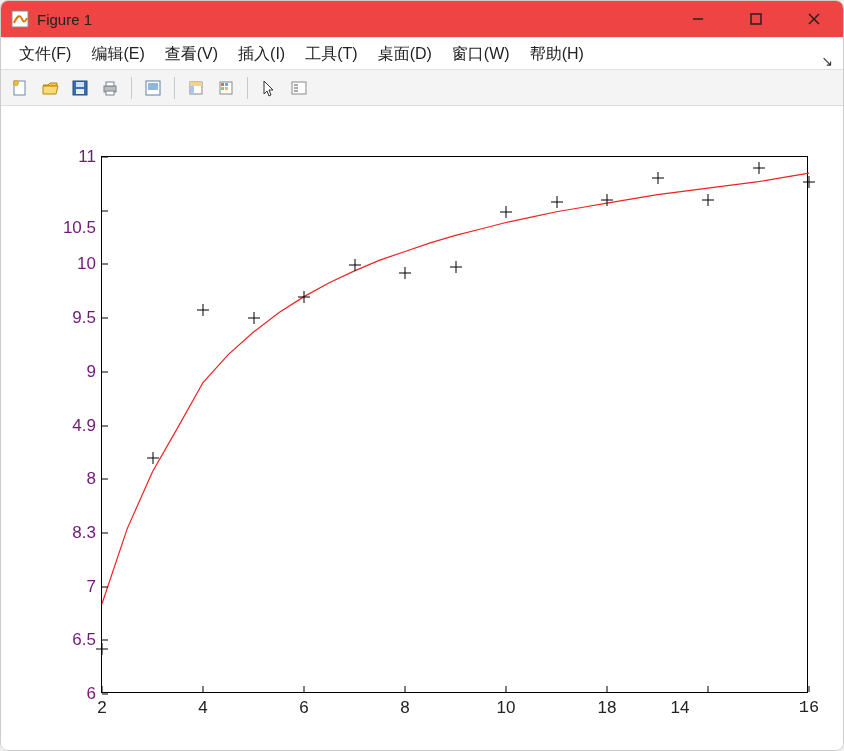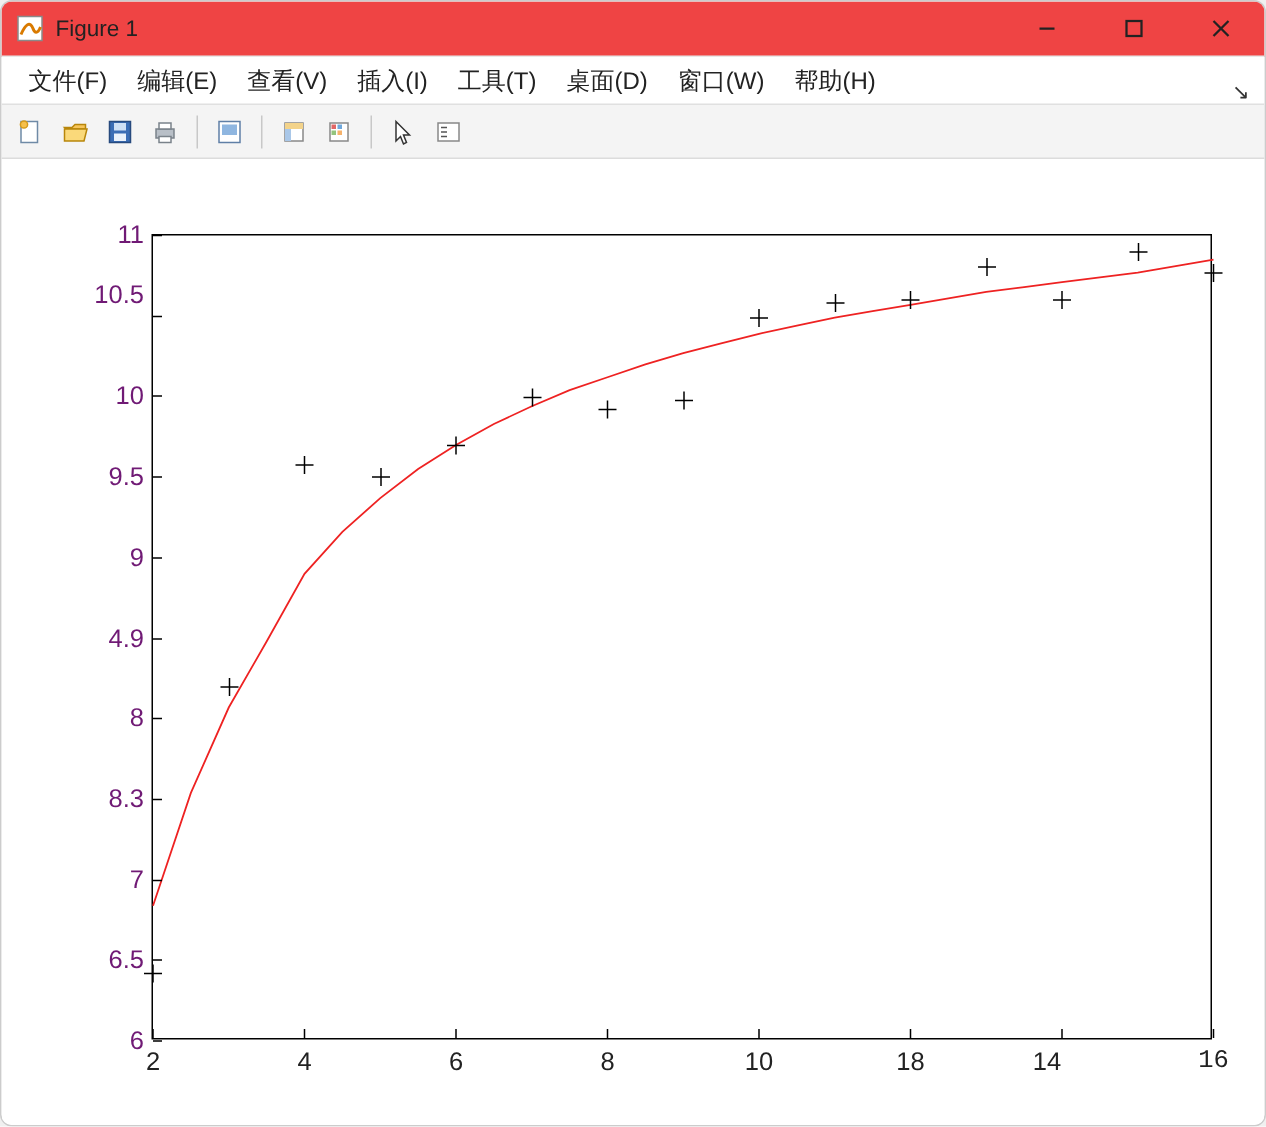--- a/index.html
+++ b/index.html
@@ -264,21 +264,21 @@
         <div class="xtick-label" style="left: 101px;">4</div>
         <div class="tick" style="left: 202px; bottom: 0px; width: 1px; height: 6px; transform: translateX(-0.5px);"></div>
         <div class="xtick-label" style="left: 202px;">6</div>
         <div class="tick" style="left: 303px; bottom: 0px; width: 1px; height: 6px; transform: translateX(-0.5px);"></div>
         <div class="xtick-label" style="left: 303px;">8</div>
         <div class="tick" style="left: 404px; bottom: 0px; width: 1px; height: 6px; transform: translateX(-0.5px);"></div>
         <div class="xtick-label" style="left: 404px;">10</div>
         <div class="tick" style="left: 505px; bottom: 0px; width: 1px; height: 6px; transform: translateX(-0.5px);"></div>
         <div class="xtick-label" style="left: 505px;">18</div>
         <div class="tick" style="left: 606px; bottom: 0px; width: 1px; height: 6px; transform: translateX(-0.5px);"></div>
-        <div class="xtick-label" style="left: 596px;">14</div>
+        <div class="xtick-label" style="left: 578px;">14</div>
         <div class="tick" style="left: 707px; bottom: 0px; width: 1px; height: 6px; transform: translateX(-0.5px);"></div>
         <div class="xtick-label" style="left: 707px; font-family: Liberation Mono, monospace;">16</div>
         <div class="tick" style="top: 537px; left: 0px; height: 1px; width: 6px; transform: translateY(-0.5px);"></div>
         <div class="ytick-label" style="top: 537px;">6</div>
         <div class="tick" style="top: 483.3px; left: 0px; height: 1px; width: 6px; transform: translateY(-0.5px);"></div>
         <div class="ytick-label" style="top: 483.3px;">6.5</div>
         <div class="tick" style="top: 429.6px; left: 0px; height: 1px; width: 6px; transform: translateY(-0.5px);"></div>
         <div class="ytick-label" style="top: 429.6px;">7</div>
         <div class="tick" style="top: 375.9px; left: 0px; height: 1px; width: 6px; transform: translateY(-0.5px);"></div>
         <div class="ytick-label" style="top: 375.9px;">8.3</div>
@@ -286,21 +286,21 @@
         <div class="ytick-label" style="top: 322.2px;">8</div>
         <div class="tick" style="top: 268.5px; left: 0px; height: 1px; width: 6px; transform: translateY(-0.5px);"></div>
         <div class="ytick-label" style="top: 268.5px;">4.9</div>
         <div class="tick" style="top: 214.8px; left: 0px; height: 1px; width: 6px; transform: translateY(-0.5px);"></div>
         <div class="ytick-label" style="top: 214.8px;">9</div>
         <div class="tick" style="top: 161.1px; left: 0px; height: 1px; width: 6px; transform: translateY(-0.5px);"></div>
         <div class="ytick-label" style="top: 161.1px;">9.5</div>
         <div class="tick" style="top: 107.4px; left: 0px; height: 1px; width: 6px; transform: translateY(-0.5px);"></div>
         <div class="ytick-label" style="top: 107.4px;">10</div>
         <div class="tick" style="top: 53.7px; left: 0px; height: 1px; width: 6px; transform: translateY(-0.5px);"></div>
-        <div class="ytick-label" style="top: 40px;">10.5</div>
+        <div class="ytick-label" style="top: 71px;">10.5</div>
         <div class="tick" style="top: 0px; left: 0px; height: 1px; width: 6px; transform: translateY(-0.5px);"></div>
         <div class="ytick-label" style="top: 0px;">11</div>
         <div class="plus-marker" style="left: 0px; top: 491.892px;"></div>
         <div class="plus-marker" style="left: 50.5px; top: 300.72px;"></div>
         <div class="plus-marker" style="left: 101px; top: 152.508px;"></div>
         <div class="plus-marker" style="left: 151.5px; top: 161.1px;"></div>
         <div class="plus-marker" style="left: 202px; top: 139.62px;"></div>
         <div class="plus-marker" style="left: 252.5px; top: 108.474px;"></div>
         <div class="plus-marker" style="left: 303px; top: 115.992px;"></div>
         <div class="plus-marker" style="left: 353.5px; top: 109.548px;"></div>

